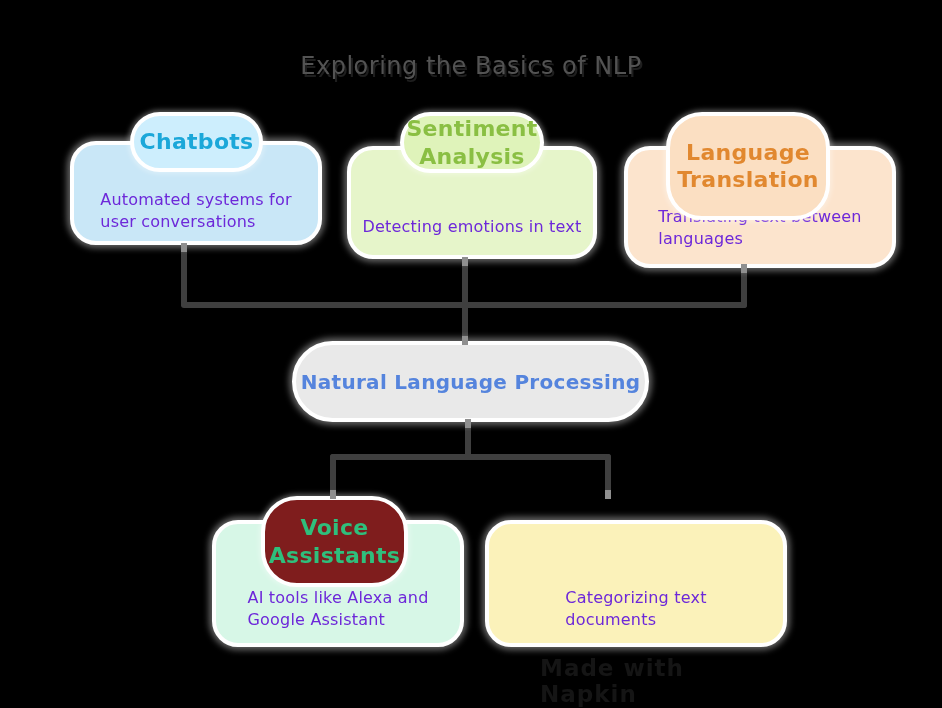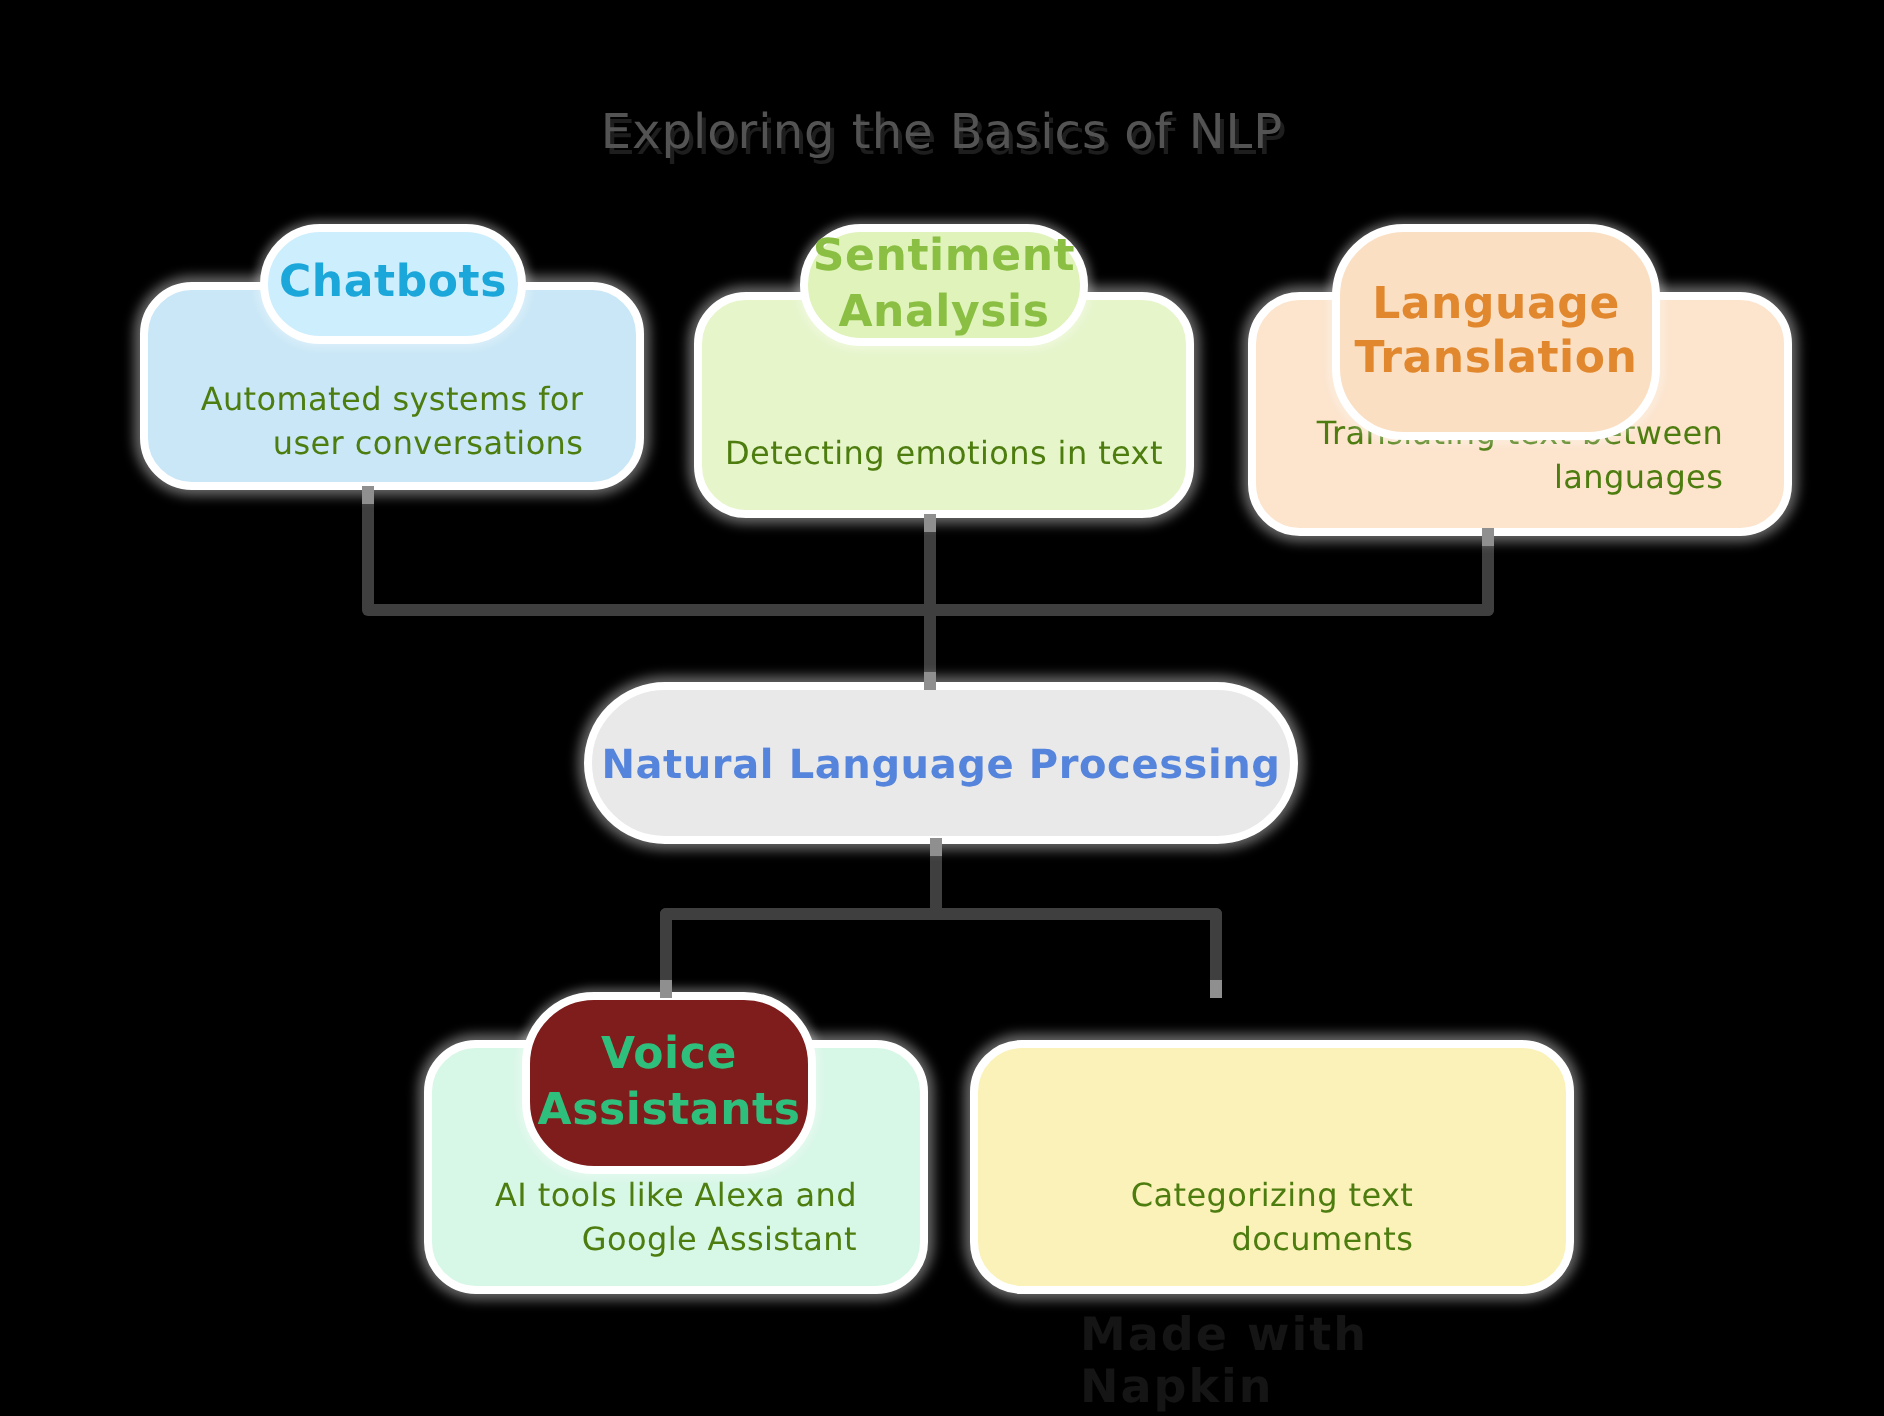--- a/index.html
+++ b/index.html
@@ -20,21 +20,21 @@
     display:flex;align-items:center;justify-content:center;box-sizing:border-box;
   }
   .node-head{
     position:absolute;z-index:3;border:4px solid #fff;border-radius:36px;
     box-shadow:0 0 5px 2px rgba(255,255,255,.35);
     display:flex;align-items:center;justify-content:center;box-sizing:border-box;
     font-weight:bold;font-size:22px;text-align:center;line-height:1.25;
     white-space:pre-line;letter-spacing:.3px;
   }
   .node-desc{
-    font-size:16px;color:#4d7c0f;text-align:right;line-height:1.35;
+    font-size:16px;color:#6d28d9;text-align:left;line-height:1.35;
     white-space:pre-line;letter-spacing:.2px;
   }
   
   #chatbots-body{left:70px;top:141px;width:252px;height:104px;background:#c9e7f7;padding-top:36px;}
   #chatbots-head{left:130px;top:112px;width:133px;height:60px;background:#cdeefd;color:#1ba7d9;}
   
   #sentiment-body{left:347px;top:146px;width:250px;height:113px;background:#e6f5ca;padding-top:48px;}
   #sentiment-head{left:400px;top:112px;width:144px;height:61px;background:#dff3ba;color:#8abf43;}
   
   #language-body{left:624px;top:146px;width:272px;height:122px;background:#fce4cd;padding-top:42px;}

